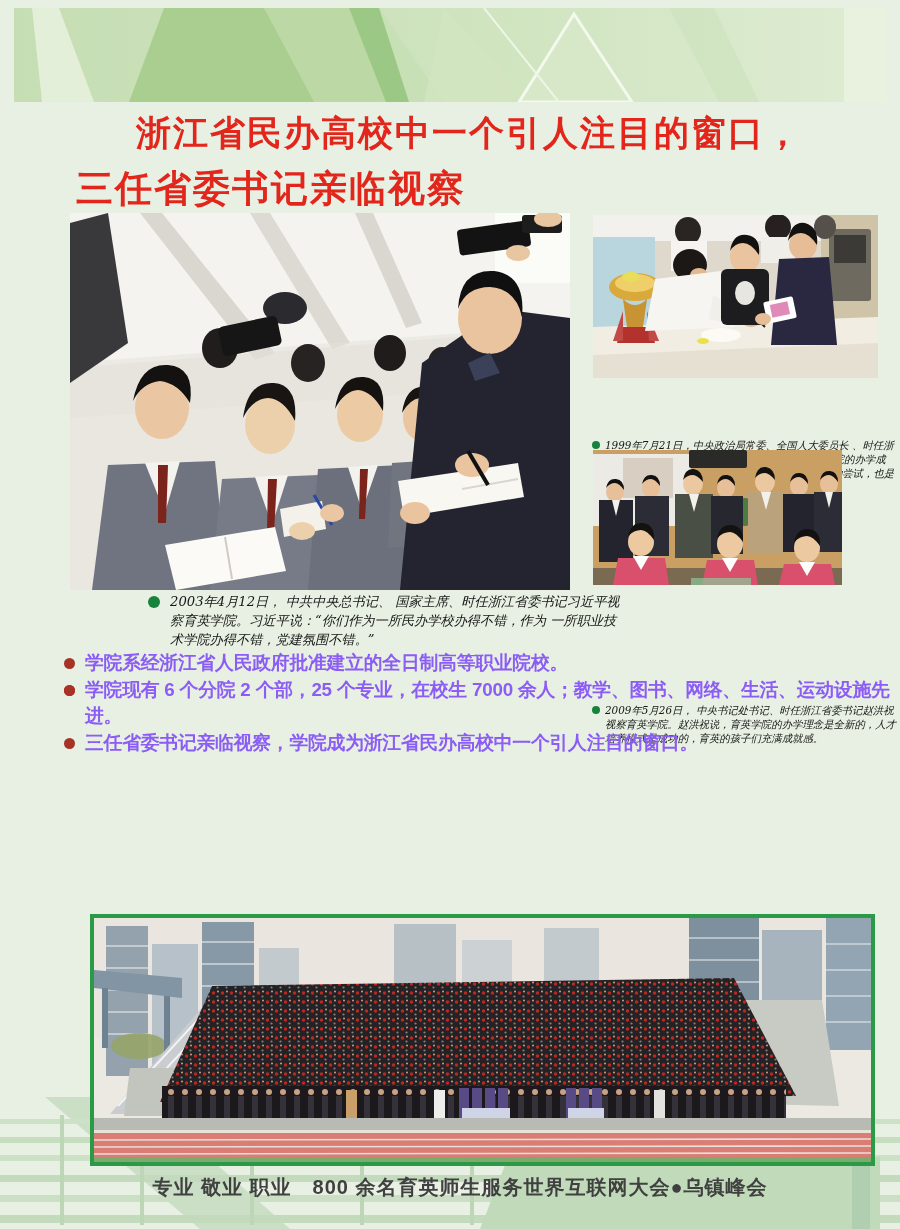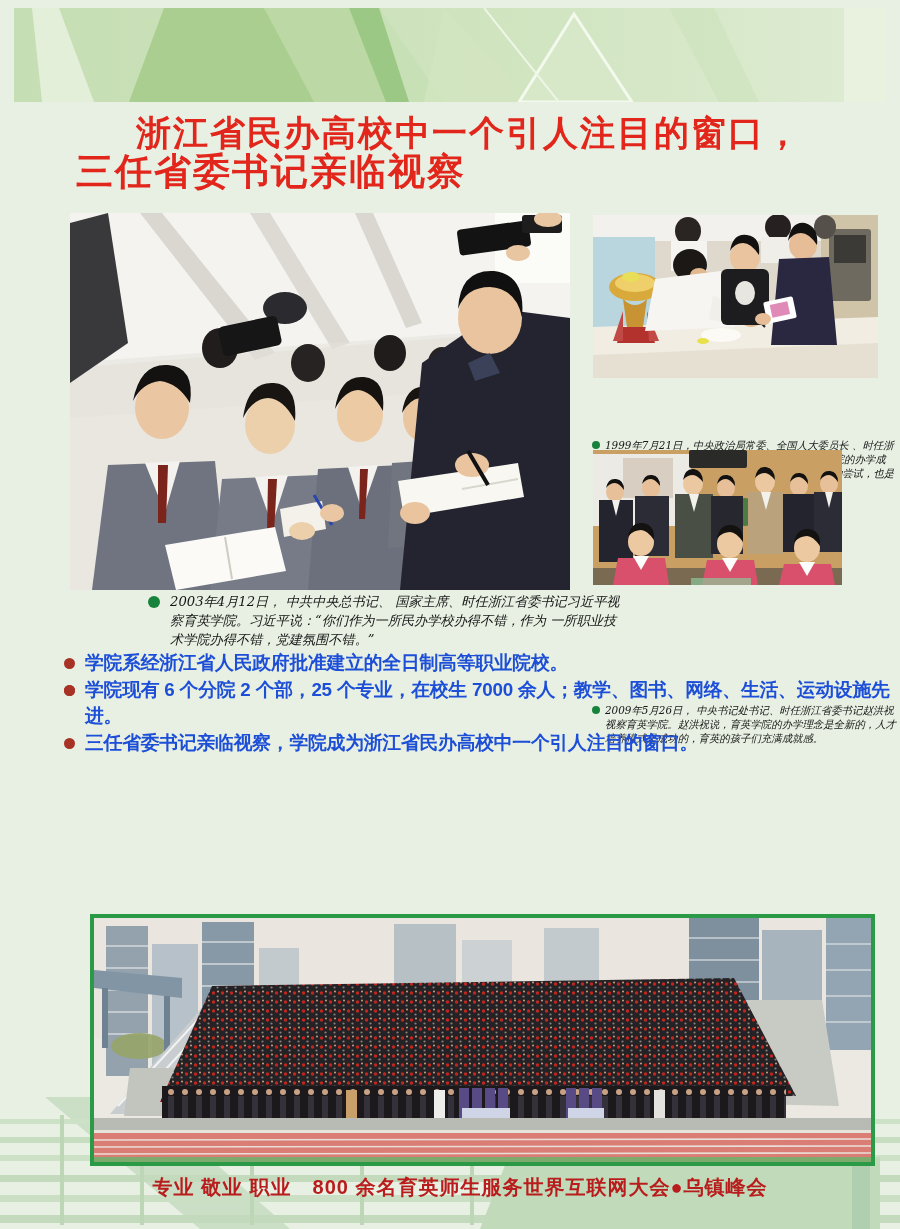--- a/index.html
+++ b/index.html
@@ -12,21 +12,21 @@
 
   
   #banner{left:14px;top:8px;width:872px;height:94px;overflow:hidden;}
 
   
   .headline{
     color:#e2261c;font-weight:700;letter-spacing:2px;
     font-family:"Liberation Sans",sans-serif;white-space:nowrap;
   }
   #title-line1{left:136px;top:110px;font-size:35px;text-align:right;}
-  #title-line2{left:76px;top:147px;font-size:37px;}
+  #title-line2{left:76px;top:164px;font-size:37px;}
 
   
   .photo{display:block;}
   #main-photo{left:70px;top:213px;}
   #photo-1999{left:593px;top:215px;}
   #photo-2009{left:593px;top:450px;}
   #group-photo{left:90px;top:914px;border:4px solid #2b9a47;background:#ece9e2;z-index:2;}
 
   
   .caption{
@@ -39,32 +39,32 @@
   #caption-main{left:148px;top:592px;width:452px;font-size:13.2px;line-height:19px;padding-left:22px;}
   #caption-main .dot{top:4px;width:12px;height:12px;}
   #caption-1999{left:592px;top:381px;width:292px;font-size:10.4px;line-height:14px;padding-left:13px;}
   #caption-2009{left:592px;top:590px;width:292px;font-size:10.4px;line-height:14px;padding-left:13px;}
   #caption-1999 .dot,#caption-2009 .dot{top:3px;width:8px;height:8px;}
 
   
   #facts{left:62px;top:650px;width:836px;list-style:none;margin:0;padding:0;z-index:1;}
   #facts li{
     position:relative;padding-left:23px;
-    font-size:18.8px;line-height:26.5px;font-weight:700;color:#1d4ed8;
+    font-size:18.8px;line-height:26.5px;font-weight:700;color:#8b5cf6;
     letter-spacing:-0.2px;
   }
   #facts .dot{
     position:absolute;left:2px;top:8px;width:11px;height:11px;border-radius:50%;
     background:#a93226;
   }
 
   
   #caption-group{
     left:60px;top:1174px;width:800px;text-align:center;
-    font-size:20px;font-weight:700;color:#b91c1c;letter-spacing:1px;z-index:3;
+    font-size:20px;font-weight:700;color:#404040;letter-spacing:1px;z-index:3;
   }
   #watermark{left:0;top:1097px;z-index:0;}
 </style>
 </head>
 <body>
 
 <svg id="banner" class="abs" width="872" height="94" viewBox="0 0 872 94">
   <defs>
     <linearGradient id="bannerGrad" x1="0" y1="0" x2="1" y2="0">
       <stop offset="0" stop-color="#c6deb4"></stop>

